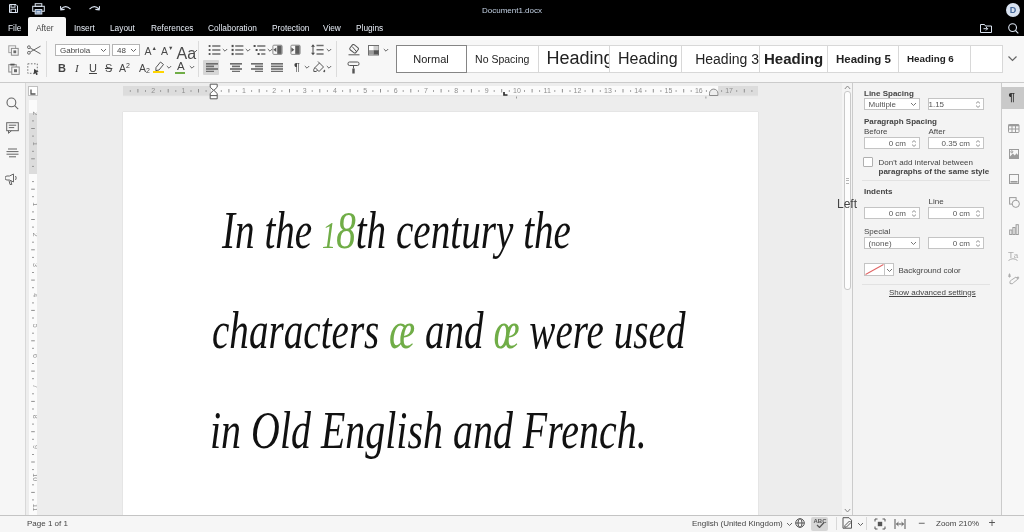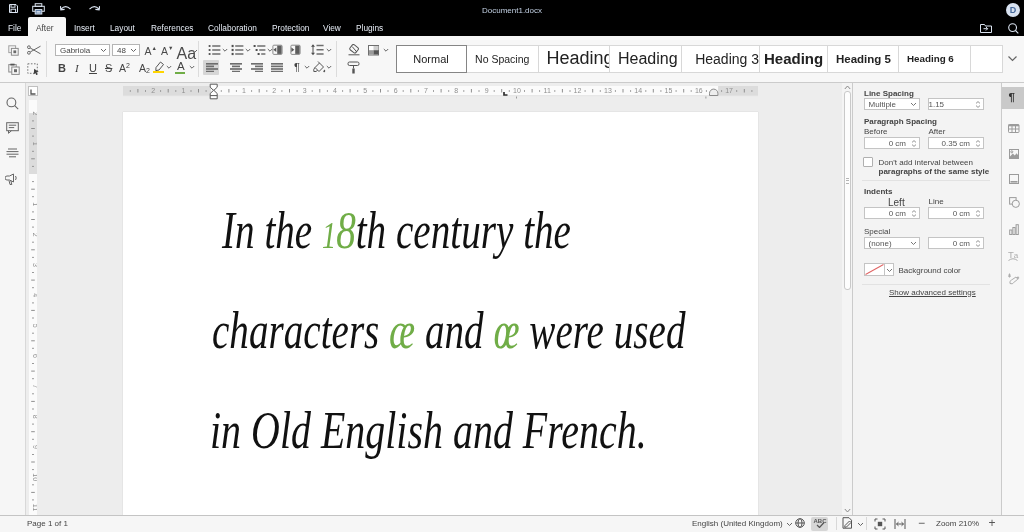--- a/index.html
+++ b/index.html
@@ -485,21 +485,21 @@
 <div class="abs" style="left:927.5px;top:136.5px;width:56.5px;height:12px;background:#fff;border:1px solid #c4c4c4;font-size:8px;color:#555;line-height:11px;text-align:right;padding-right:13px">0.35 cm</div>
 <svg class="abs" style="left:975.0px;top:139.5px" width="6" height="7" viewBox="0 0 6 7">
     <path d="M1 2.4 L3 0.6 L5 2.4" fill="none" stroke="#888" stroke-width="0.9"></path>
     <path d="M1 4.6 L3 6.4 L5 4.6" fill="none" stroke="#888" stroke-width="0.9"></path>
   </svg>
 <div class="abs" style="left:863px;top:156.5px;width:10px;height:10px;background:#fff;border:1px solid #b0b0b0;border-radius:1px"></div>
 <div class="abs" style="left:878.5px;top:157.5px;font-size:8px;font-weight:normal;color:#444;white-space:nowrap">Don't add interval between</div>
 <div class="abs" style="left:878.5px;top:167px;font-size:8px;font-weight:bold;color:#444;white-space:nowrap">paragraphs of the same style</div>
 <div class="abs" style="left:862px;top:179.7px;width:128px;height:1px;background:#e2e2e2"></div>
 <div class="abs" style="left:864px;top:186.5px;font-size:8px;font-weight:bold;color:#444;white-space:nowrap">Indents</div>
-<div class="abs" style="left:888px;top:196.5px;font-size:10px;font-weight:normal;color:#444;white-space:nowrap">Left</div>
+<div class="abs" style="left:837px;top:196.5px;font-size:12px;font-weight:normal;color:#444;white-space:nowrap">Left</div>
 <div class="abs" style="left:928.5px;top:196.5px;font-size:8px;font-weight:normal;color:#444;white-space:nowrap">Line</div>
 <div class="abs" style="left:863.5px;top:207px;width:56.5px;height:12px;background:#fff;border:1px solid #c4c4c4;font-size:8px;color:#555;line-height:11px;text-align:right;padding-right:13px">0 cm</div>
 <svg class="abs" style="left:911.0px;top:210px" width="6" height="7" viewBox="0 0 6 7">
     <path d="M1 2.4 L3 0.6 L5 2.4" fill="none" stroke="#888" stroke-width="0.9"></path>
     <path d="M1 4.6 L3 6.4 L5 4.6" fill="none" stroke="#888" stroke-width="0.9"></path>
   </svg>
 <div class="abs" style="left:927.5px;top:207px;width:56.5px;height:12px;background:#fff;border:1px solid #c4c4c4;font-size:8px;color:#555;line-height:11px;text-align:right;padding-right:13px">0 cm</div>
 <svg class="abs" style="left:975.0px;top:210px" width="6" height="7" viewBox="0 0 6 7">
     <path d="M1 2.4 L3 0.6 L5 2.4" fill="none" stroke="#888" stroke-width="0.9"></path>
     <path d="M1 4.6 L3 6.4 L5 4.6" fill="none" stroke="#888" stroke-width="0.9"></path>

